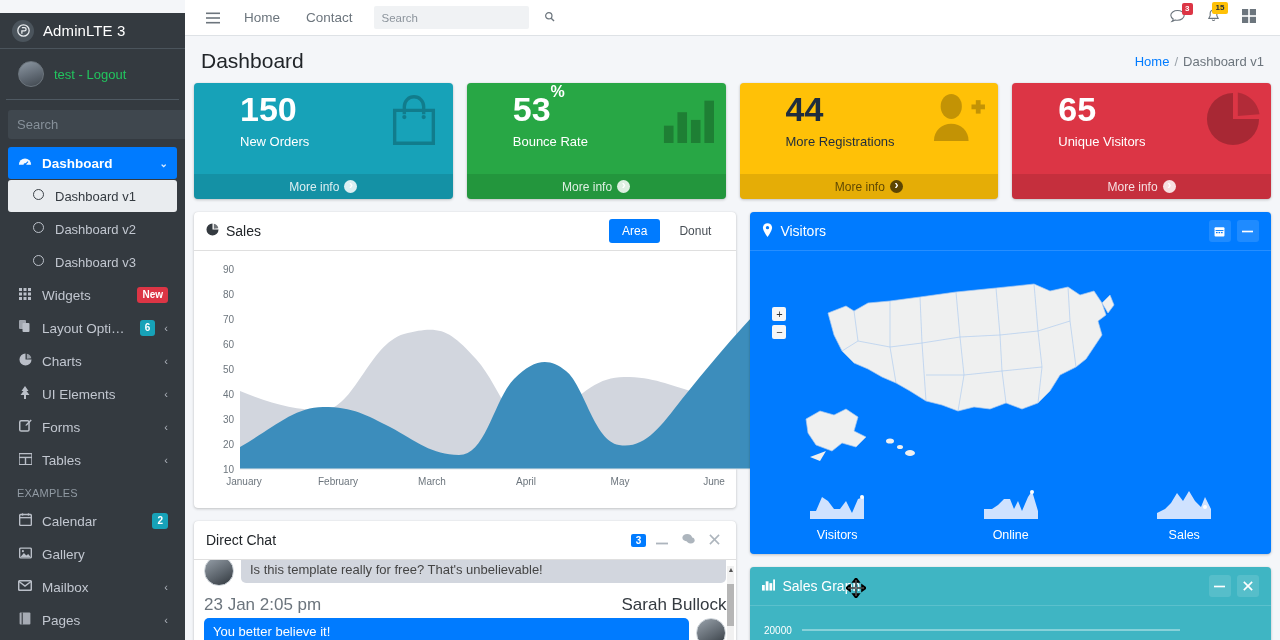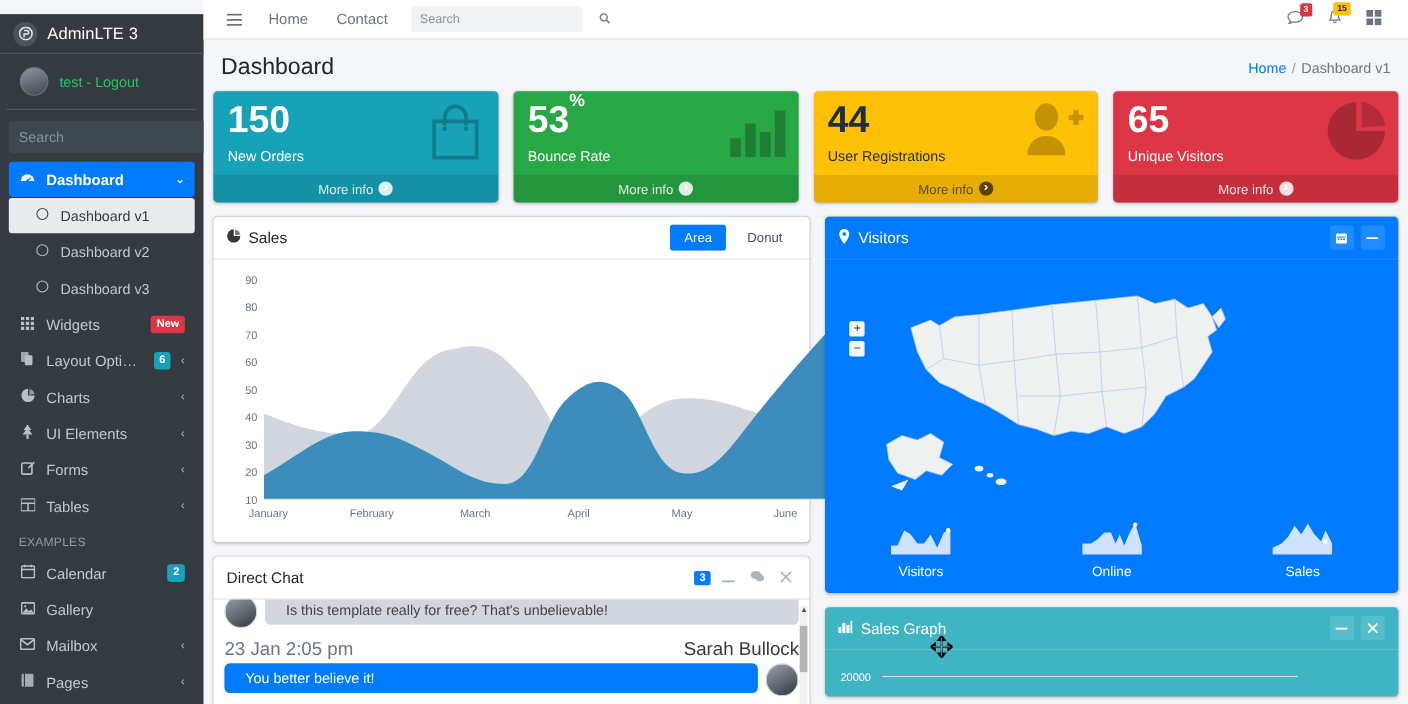--- a/index.html
+++ b/index.html
@@ -128,21 +128,22 @@
 
   
   .content { padding: 0 9px; }
   .row { display: flex; gap: 0; margin: 0 -7px; }
   .col { padding: 0 7px; }
 
   
   .small-box {
     border-radius: 4px; color: #fff; position: relative;
     overflow: hidden; box-shadow: 0 0 1px rgba(0,0,0,.125), 0 1px 3px rgba(0,0,0,.2);
-    height: 101px;
+    height: 116px;
+    padding-left: 33px;
   }
   .sb-inner { padding: 9px 13px 0; position: relative; z-index: 2; }
   .sb-value { font-size: 34px; font-weight: bold; line-height: 1.05; }
   .sb-value sup { font-size: 16px; top: -.7em; position: relative; }
   .sb-text { font-size: 13px; margin-top: 6px; }
   .sb-icon {
     position: absolute; right: 10px; top: 8px; z-index: 1;
     opacity: .23; color: #000;
   }
   .sb-footer {
@@ -216,21 +217,21 @@
   .map-footer { display: flex; padding: 2px 0 12px; }
   .map-stat { flex: 1; text-align: center; }
   .map-stat .label { font-size: 12.5px; margin-top: 4px; }
 
   
   .chat-body { height: 100px; overflow: hidden; position: relative; padding: 8px 10px 0; }
   .msg-row { display: flex; align-items: center; font-size: 17px; color: #6c757d; }
   .msg-name { font-weight: normal; color: #343a40; }
   .msg-bubble-row { display: flex; align-items: flex-start; gap: 7px; margin-top: 3px; }
   .bubble {
-    background: #d2d6de; border-radius: 5px; padding: 6px 19px;
+    background: #d2d6de; border-radius: 5px; padding: 6px 9px;
     font-size: 13px; color: #444; flex: 1;
   }
   .bubble.primary { background: #007bff; color: #fff; }
   .chat-avatar {
     width: 30px; height: 30px; border-radius: 50%; flex: 0 0 30px;
     background: linear-gradient(150deg,#9aa3ac,#5b636b 60%,#2f353b);
     border: 1px solid #ced4da;
   }
   .chat-scroll {
     position: absolute; right: 2px; top: 6px; bottom: 2px; width: 7px;
@@ -528,21 +529,21 @@
               <span>More info</span>
               <span class="arrow-circle"></span>
             </div>
           </div>
         </div>
 
         <div class="col" style="width:25%">
           <div class="small-box bg-warning">
             <div class="sb-inner">
               <div class="sb-value"><span>44</span></div>
-              <div class="sb-text">User Registrations</div>
+              <div class="sb-text">More Registrations</div>
             </div>
             <div class="sb-icon">
               <svg width="60" height="52" viewBox="0 0 62 54">
                   <ellipse cx="24" cy="16" rx="11" ry="13" fill="currentColor"></ellipse>
                   <path d="M6 52c0-11 8-18 18-18s18 7 18 18z" fill="currentColor"></path>
                   <g fill="currentColor">
                     <rect x="45" y="14" width="14" height="5"></rect>
                     <rect x="49.5" y="9.5" width="5" height="14"></rect>
                   </g>
                 </svg>

